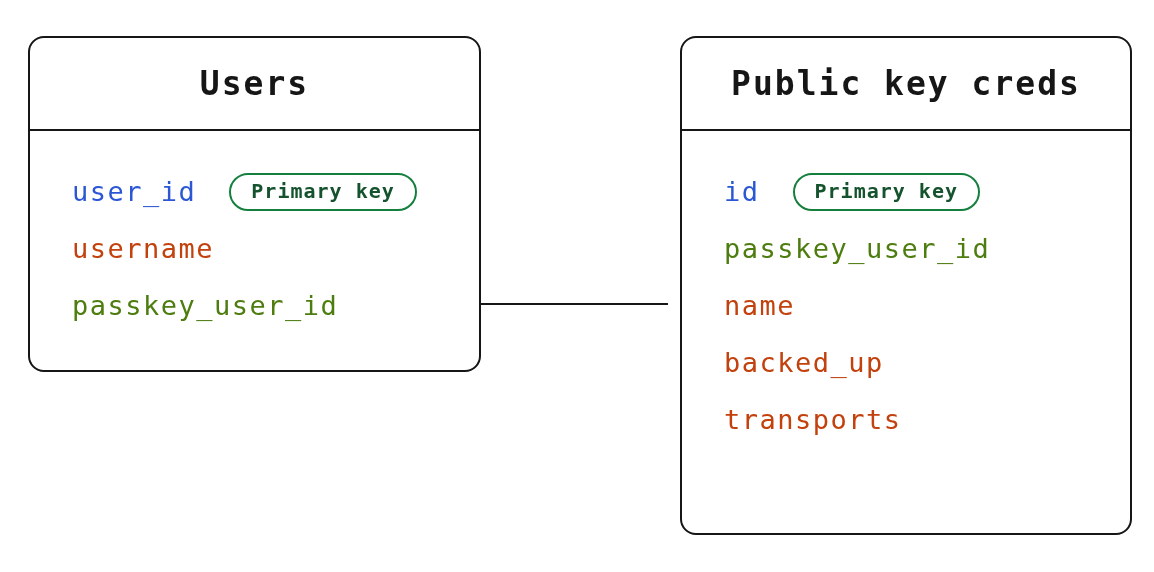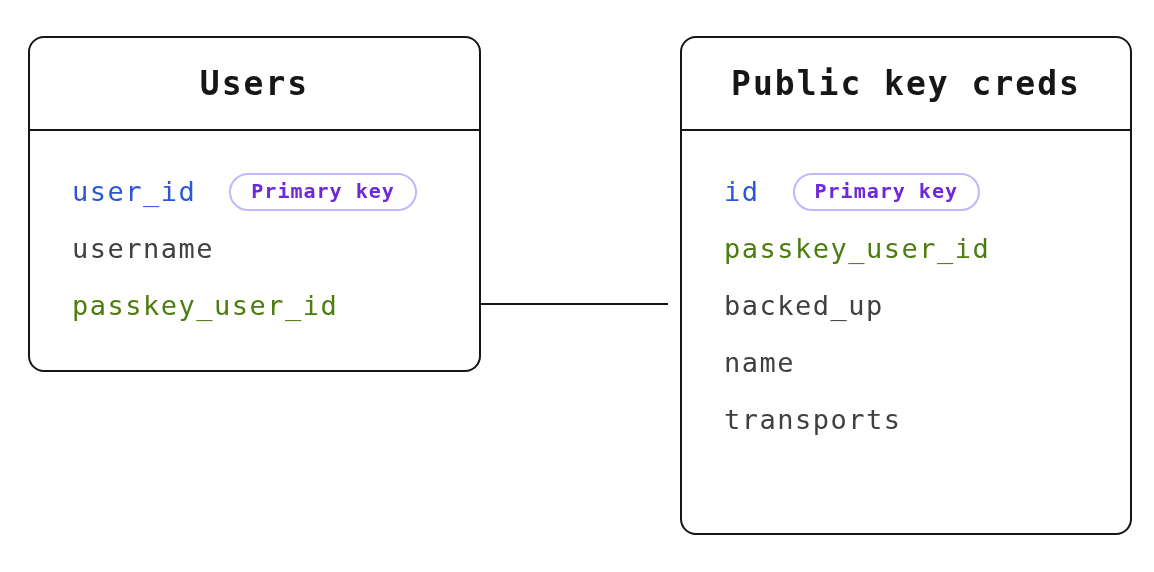--- a/index.html
+++ b/index.html
@@ -44,33 +44,33 @@
   }
   .field-row {
     height: 57px;
     display: flex;
     align-items: center;
     white-space: nowrap;
   }
   .field-label {
     font-size: 27px;
     letter-spacing: 1.5px;
-    color: #404040;
+    color: #c2410c;
   }
   .field-row.primary .field-label { color: #2b57d4; }
   .field-row.foreign .field-label { color: #4d7c0f; }
   .pk-badge {
     display: inline-flex;
     align-items: center;
     justify-content: center;
     margin-left: 33px;
     padding: 4px 20px 6px 20px;
-    border: 2px solid #c4b5fd;
+    border: 2px solid #15803d;
     border-radius: 999px;
-    color: #6d28d9;
+    color: #14532d;
     font-size: 20px;
     font-weight: bold;
     letter-spacing: 1px;
   }
   #table-users {
     left: 28px;
     top: 36px;
     width: 453px;
     height: 336px;
   }
@@ -120,24 +120,24 @@
     </div>
     <div class="table-body">
       <div class="field-row primary">
         <span class="field-label">id</span>
         <span class="pk-badge">Primary key</span>
       </div>
       <div class="field-row foreign">
         <span class="field-label">passkey_user_id</span>
       </div>
       <div class="field-row">
-        <span class="field-label">backed_up</span>
+        <span class="field-label">name</span>
       </div>
       <div class="field-row">
-        <span class="field-label">name</span>
+        <span class="field-label">backed_up</span>
       </div>
       <div class="field-row">
         <span class="field-label">transports</span>
       </div>
     </div>
   </div>
 
 </div>
 
 </body></html>

